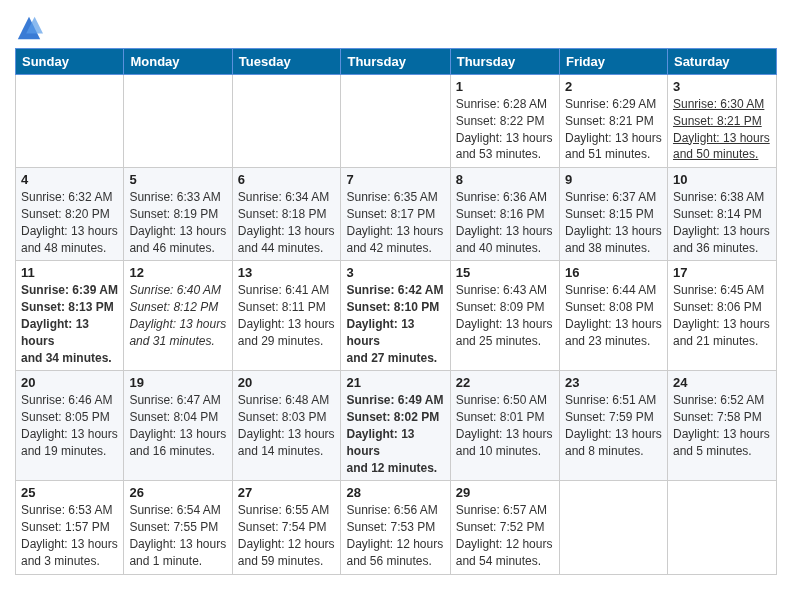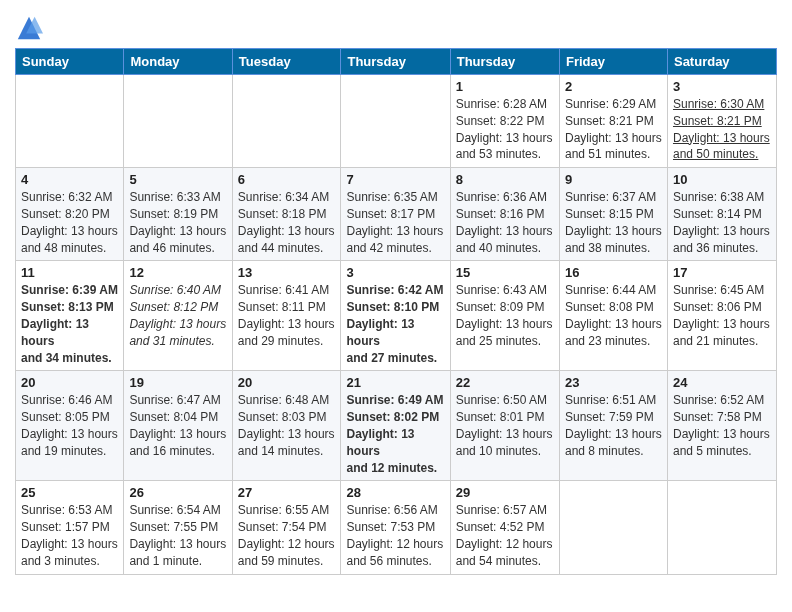--- a/index.html
+++ b/index.html
@@ -344,21 +344,21 @@
           <td>
             <span class="day-number">28</span>
             <div class="day-info" style="white-space: pre-line;">Sunrise: 6:56 AM
 Sunset: 7:53 PM
 Daylight: 12 hours
 and 56 minutes.</div>
           </td>
           <td>
             <span class="day-number">29</span>
             <div class="day-info" style="white-space: pre-line;">Sunrise: 6:57 AM
-Sunset: 4:52 PM
+Sunset: 7:52 PM
 Daylight: 12 hours
 and 54 minutes.</div>
           </td>
           <td class="empty-cell"></td>
           <td class="empty-cell"></td>
         </tr>
       </tbody>
   </table>
 </div>
 

